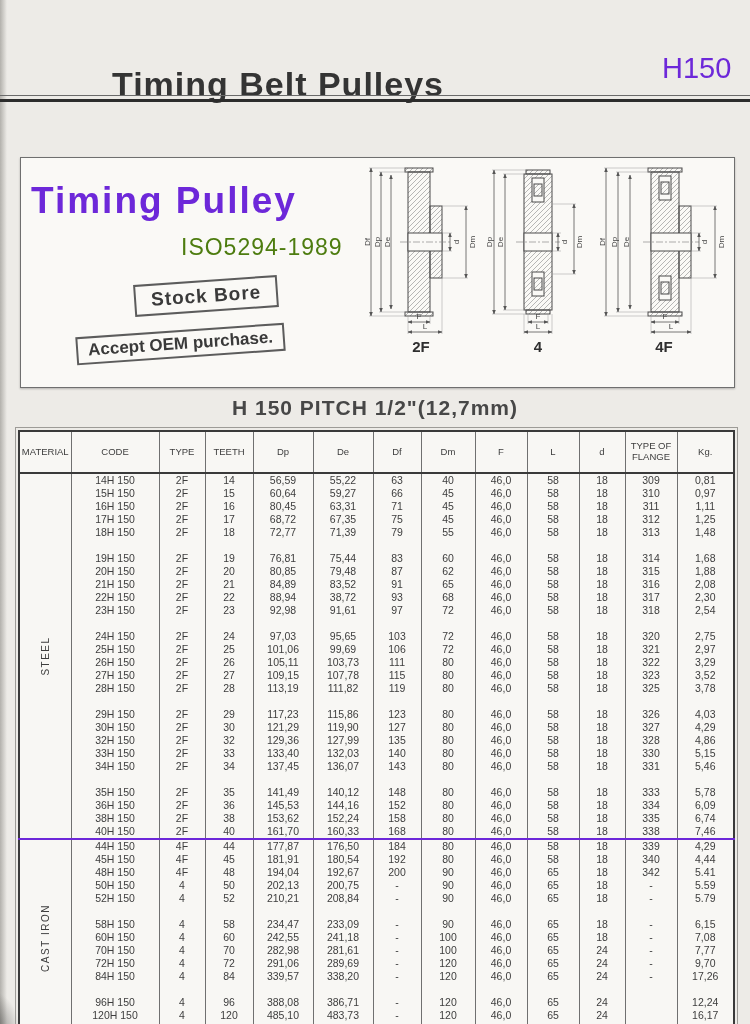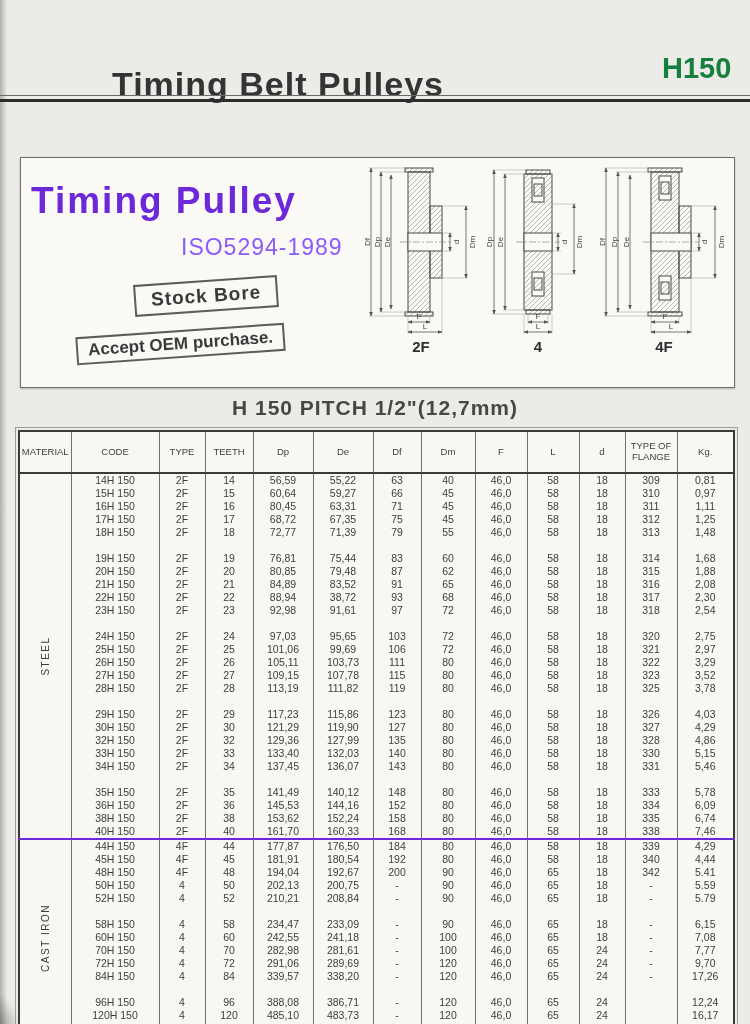--- a/index.html
+++ b/index.html
@@ -9,30 +9,30 @@
     font-family:"Liberation Sans",sans-serif;color:#3d3d3d;
   }
   .gutter{position:absolute;left:0;top:0;width:7px;height:100%;
     background:linear-gradient(90deg,rgba(70,68,62,.35),rgba(70,68,62,0));}
   .corner-smudge{position:absolute;left:-6px;bottom:-8px;width:26px;height:40px;
     background:radial-gradient(ellipse at left bottom,rgba(40,40,38,.55),rgba(40,40,38,0) 70%);}
 
   
   .header-title{position:absolute;left:112px;top:52px;font-size:34px;font-weight:bold;
     letter-spacing:1px;color:#343434;margin-top:13px;}
-  .page-code{position:absolute;left:662px;top:52px;font-size:29px;font-weight:bold;color:#15803d;}
+  .page-code{position:absolute;left:662px;top:52px;font-size:29px;font-weight:normal;color:#6d28d9;}
   .rule-thin{position:absolute;left:0;top:95px;width:750px;height:1px;background:#6a6a6a;}
   .rule-thick{position:absolute;left:0;top:99px;width:750px;height:3px;background:#2c2c2c;}
 
   
   .intro-box{position:absolute;left:20px;top:157px;width:713px;height:229px;
     background:#faf9f6;border:1px solid #6f6f6f;box-shadow:0 1px 2px rgba(0,0,0,.25);}
   .brand-title{position:absolute;left:10px;top:22px;font-size:37px;font-weight:bold;
     letter-spacing:2px;color:#6d28d9;}
-  .iso-standard{position:absolute;left:160px;top:76px;font-size:23px;color:#8b5cf6;letter-spacing:1px;}
+  .iso-standard{position:absolute;left:160px;top:76px;font-size:23px;color:#4d7c0f;letter-spacing:1px;}
   .badge{position:absolute;border:2px solid #5c5c5c;background:#faf9f6;font-weight:bold;color:#3a3a3a;}
   .badge-stock{left:113px;top:122px;padding:3px 15px;font-size:19px;transform:rotate(-4deg);letter-spacing:1px;}
   .badge-oem{left:55px;top:172px;padding:2px 10px;font-size:17px;transform:rotate(-4deg);}
 
   .figure{position:absolute;text-align:center;}
   .fig-2f{left:341px;top:6px;width:118px;}
   .fig-4{left:463px;top:6px;width:108px;}
   .fig-4f{left:576px;top:6px;width:134px;}
   .fig-caption{font-size:15px;font-weight:bold;color:#2f2f2f;margin-top:2px;}
   .figure svg{display:block;}

